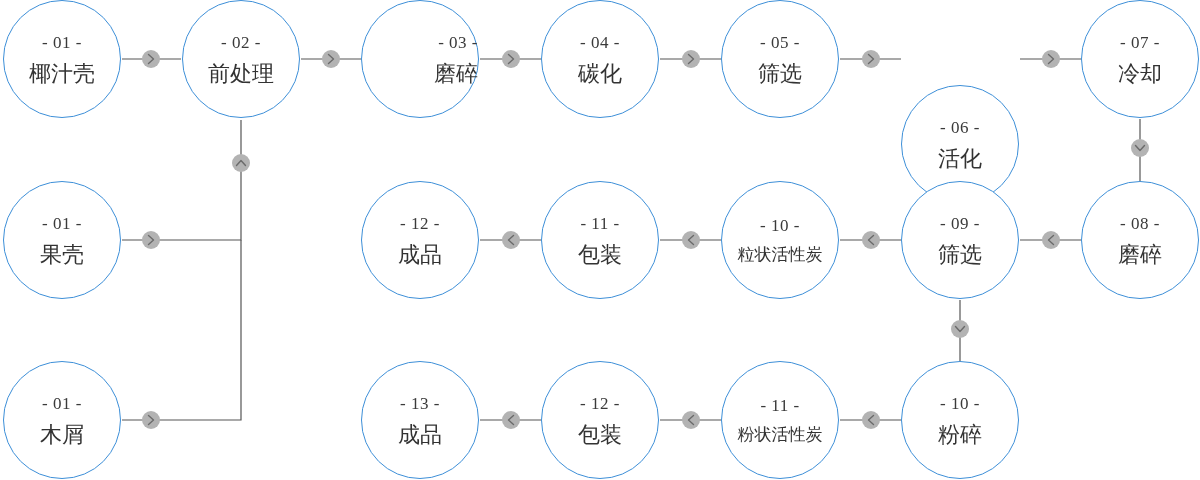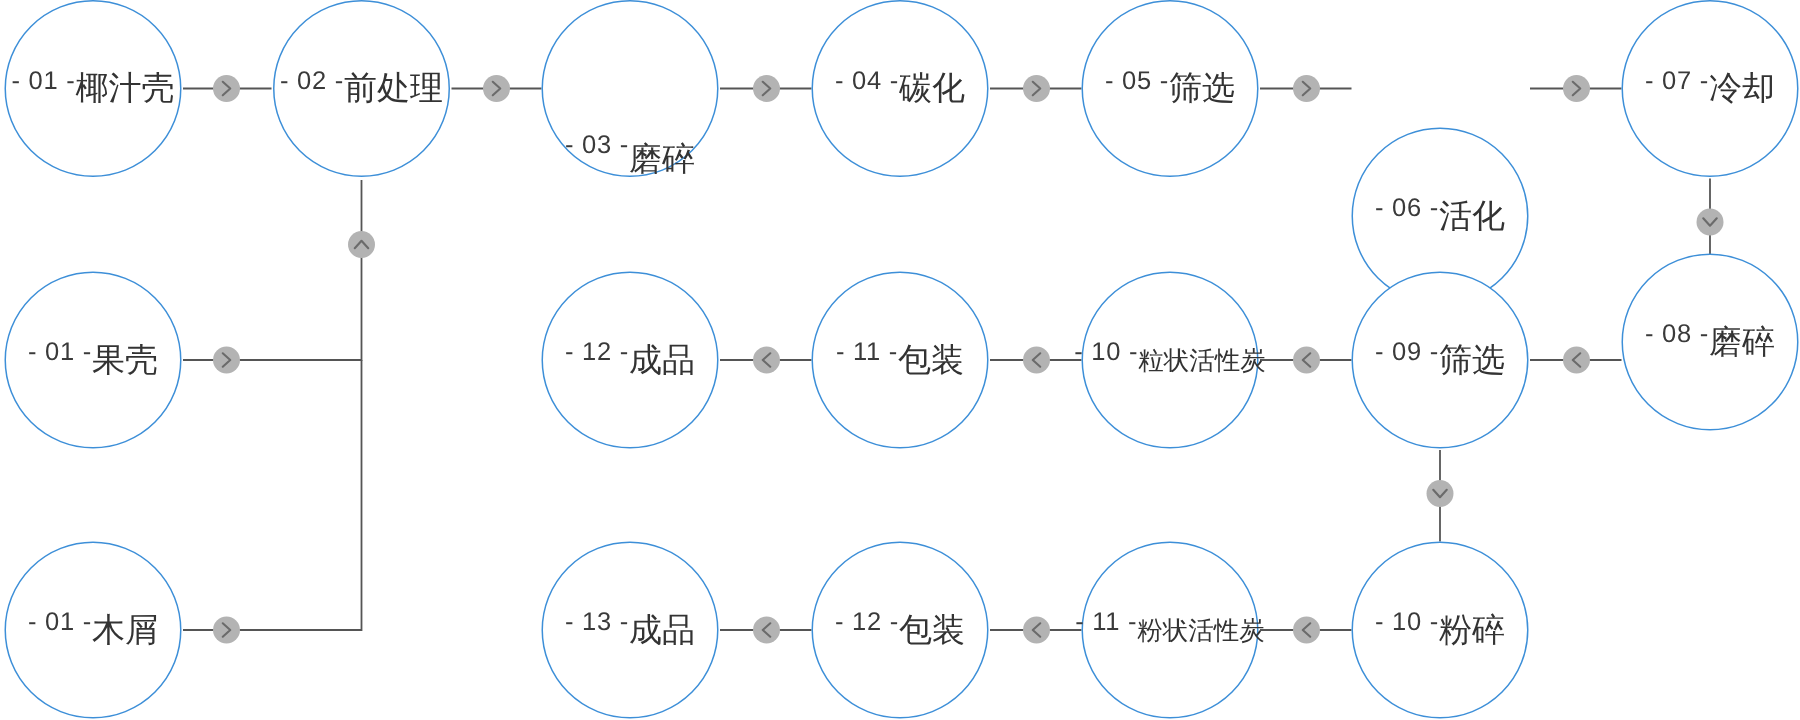--- a/index.html
+++ b/index.html
@@ -30,26 +30,27 @@
     position: absolute;
     width: 118px;
     height: 118px;
     margin-left: -59px;
     margin-top: -59px;
     border: 1.4px solid #3d8fd8;
     border-radius: 50%;
     background: #ffffff;
     box-sizing: border-box;
     display: flex;
-    flex-direction: row;
+    flex-direction: column;
     align-items: center;
     justify-content: center;
     text-align: center;
     color: #333333;
     line-height: 1.0;
+    font-family: Liberation Serif, serif;
   }
   .node .code {
     font-size: 17px;
     letter-spacing: 0.5px;
     color: #3a3a3a;
     margin-bottom: 12px;
     white-space: nowrap;
   }
   .node .label {
     font-size: 22px;
@@ -140,21 +141,21 @@
         <div class="label">包装</div>
       </div>
       <div class="node small" style="left: 780px; top: 240px;">
         <div class="code">- 10 -</div>
         <div class="label">粒状活性炭</div>
       </div>
       <div class="node" style="left: 960px; top: 240px;">
         <div class="code">- 09 -</div>
         <div class="label">筛选</div>
       </div>
-      <div class="node" style="left: 1140px; top: 228px; text-align: right;">
+      <div class="node" style="left: 1140px; top: 240px; text-align: right;">
         <div class="code">- 08 -</div>
         <div class="label">磨碎</div>
       </div>
       <div class="node" style="left: 62px; top: 420px;">
         <div class="code">- 01 -</div>
         <div class="label">木屑</div>
       </div>
       <div class="node" style="left: 420px; top: 420px;">
         <div class="code">- 13 -</div>
         <div class="label">成品</div>

